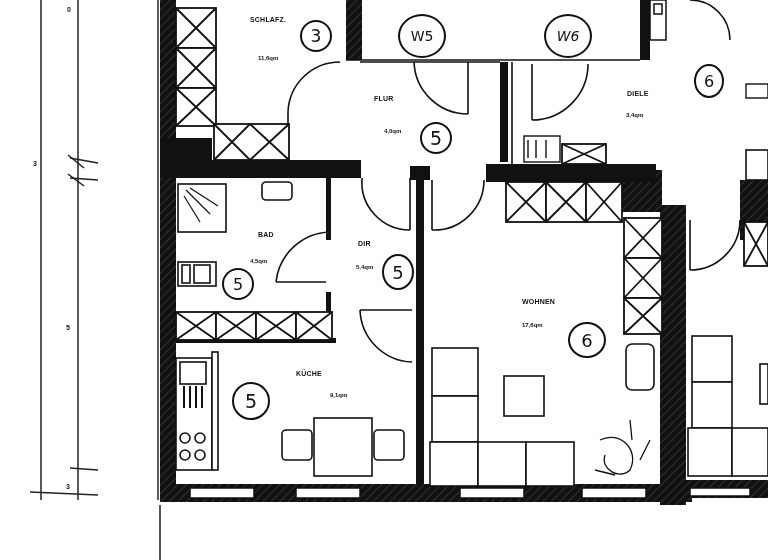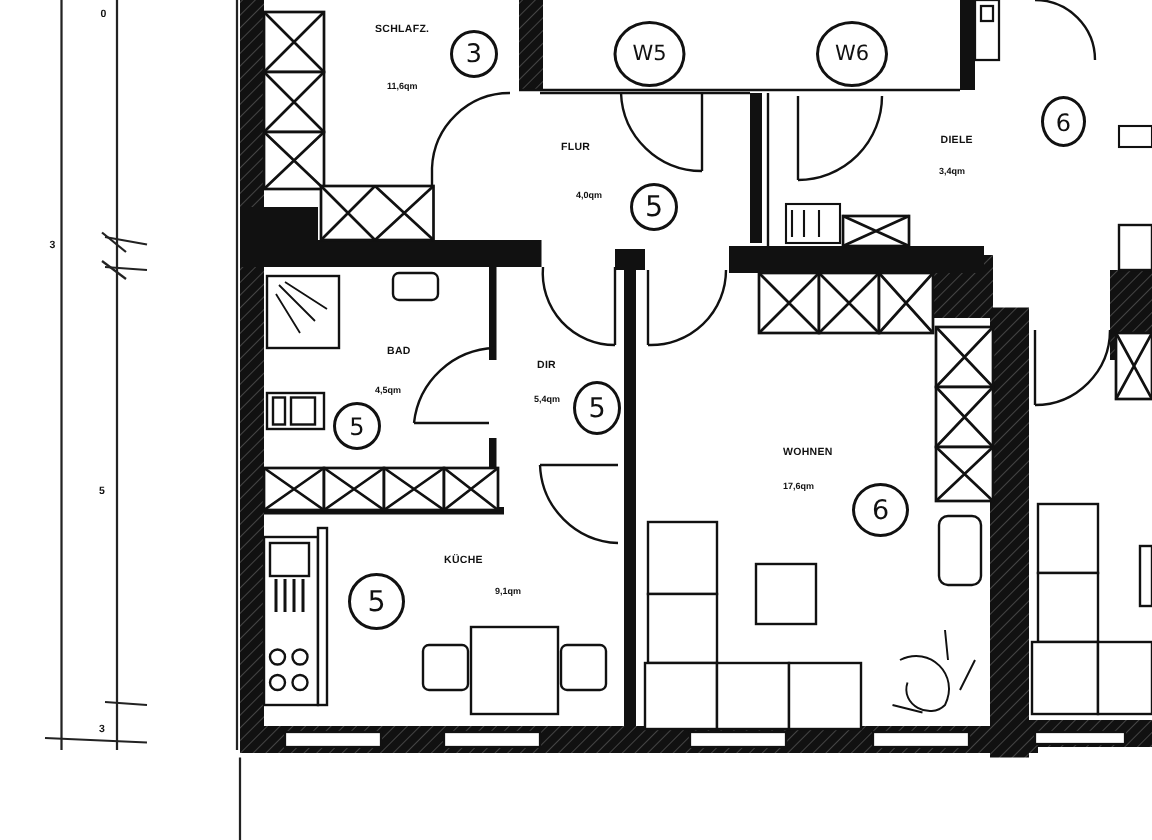--- a/index.html
+++ b/index.html
@@ -178,22 +178,22 @@
 <div class="circ" style="left:300px;top:20px;width:28px;height:28px;font-size:17px;">3</div>
 
 <div class="room-label" style="left:374px;top:95px;">FLUR</div>
 <div class="room-area" style="left:384px;top:128px;">4,0qm</div>
 <div class="circ" style="left:420px;top:122px;width:28px;height:28px;font-size:19px;">5</div>
 
 <div class="room-label" style="left:627px;top:90px;">DIELE</div>
 <div class="room-area" style="left:626px;top:112px;">3,4qm</div>
 <div class="circ" style="left:694px;top:64px;width:26px;height:30px;font-size:16px;">6</div>
 
-<div class="circ" style="left:409px;top:14px;width:44px;height:40px;font-size:14px;">W5</div>
-<div class="circ" style="left:544px;top:14px;width:44px;height:40px;font-size:14px;">W6</div>
+<div class="circ" style="left:398px;top:14px;width:44px;height:40px;font-size:14px;">W5</div>
+<div class="circ" style="left:544px;top:14px;width:44px;height:40px;font-size:14px;font-style:italic;">W6</div>
 
 <div class="room-label" style="left:258px;top:231px;">BAD</div>
 <div class="room-area" style="left:250px;top:258px;">4,5qm</div>
 <div class="circ" style="left:222px;top:268px;width:28px;height:28px;font-size:16px;">5</div>
 
 <div class="room-label" style="left:358px;top:240px;">DIR</div>
 <div class="room-area" style="left:356px;top:264px;">5,4qm</div>
 <div class="circ" style="left:382px;top:254px;width:28px;height:32px;font-size:18px;">5</div>
 
 <div class="room-label" style="left:522px;top:298px;">WOHNEN</div>

